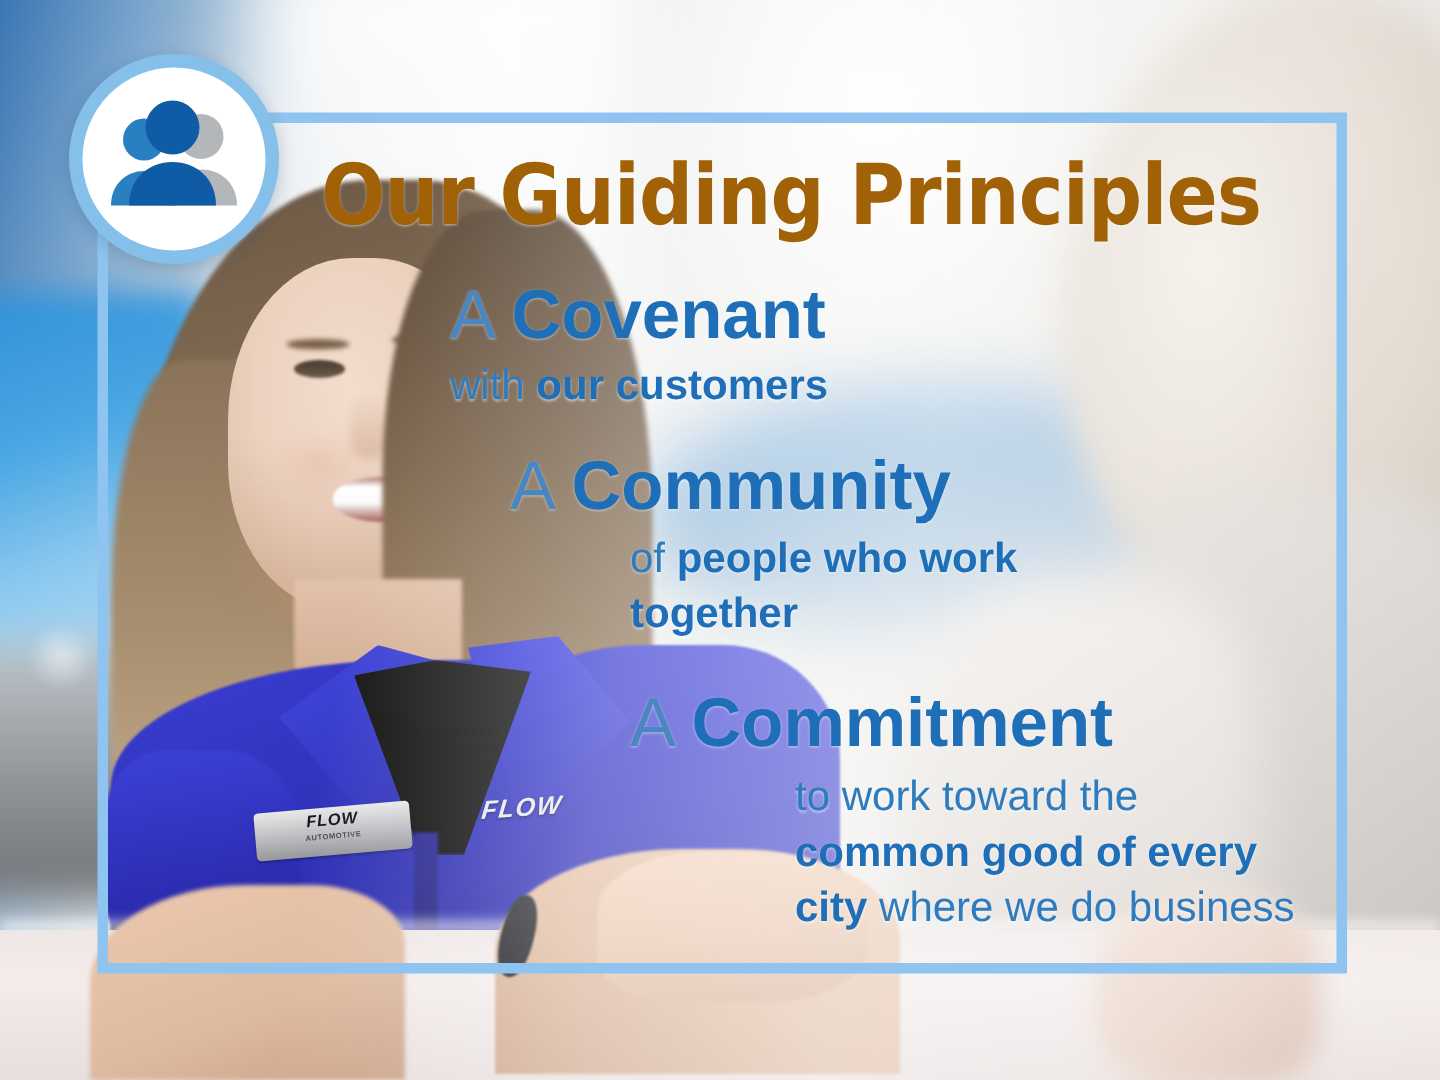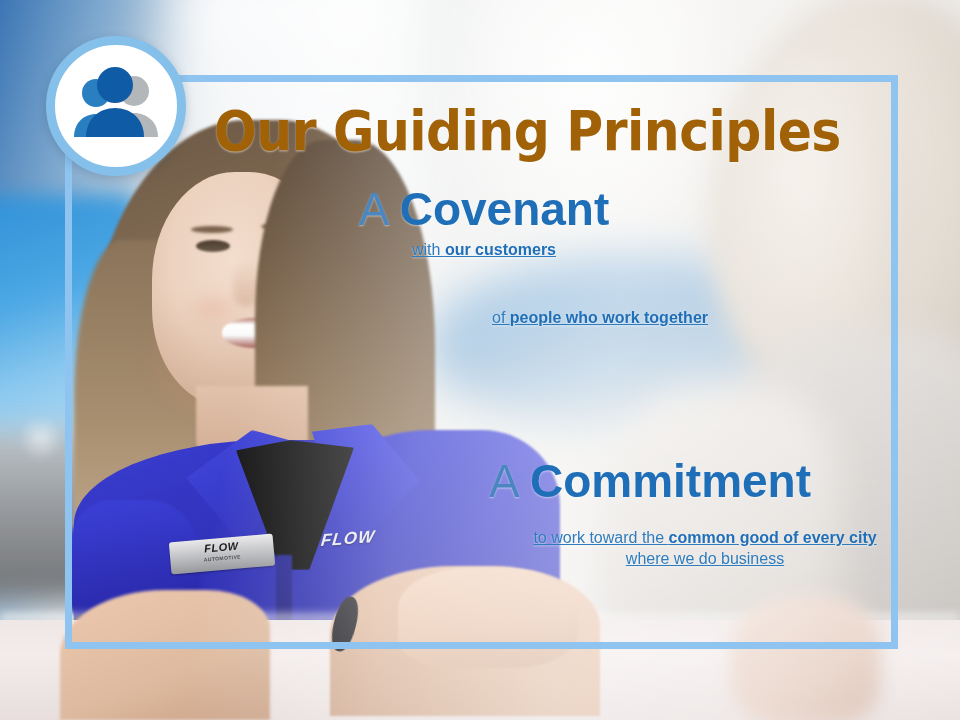--- a/index.html
+++ b/index.html
@@ -296,43 +296,42 @@
   .title{
     position:absolute;left:214px;top:98px;width:660px;
     font-size:56px;font-weight:700;color:#a16207;
     letter-spacing:-.5px;
     font-family:"DejaVu Sans","Liberation Sans",sans-serif;
     font-stretch:condensed;
     white-space:nowrap;
     text-shadow:0 1px 2px rgba(255,255,255,.55);
   }
 
-  .block{position:absolute;text-align:center;}
+  .block{position:absolute;text-align:left;}
   .head{
     font-size:46px;line-height:1.02;color:#2878bd;
     white-space:nowrap;
     text-shadow:0 1px 2px rgba(255,255,255,.5);
   }
   .head .lead{font-weight:400;color:#4a86c0;}
   .head .key{font-weight:700;color:#1f6fb8;}
   .sub{
-    font-size:16px;line-height:1.32;color:#2e7cbe;font-weight:400;
+    font-size:28px;line-height:1.32;color:#2e7cbe;font-weight:400;
     text-shadow:0 1px 2px rgba(255,255,255,.55);
-    text-decoration:underline;
   }
   .sub b{font-weight:700;color:#1f6fb8;}
 
   .block-covenant{left:300px;top:186px;width:368px;}
   .block-covenant .sub{margin-top:6px;}
 
   .block-community{left:340px;top:300px;width:440px;}
   .block-community .sub{margin-top:7px;}
 
   .block-commitment{left:420px;top:458px;width:460px;}
-  .block-commitment .sub{margin-top:22px;}
+  .block-commitment .sub{margin-top:8px;}
 </style>
 </head>
 <body>
 
 <div class="stage">
 
   <div class="photo">
     <div class="bg-base"></div>
     <div class="bg-window-a"></div>
     <div class="bg-window-b"></div>
@@ -404,20 +403,24 @@
 
   <div class="block block-covenant">
     <div class="head">
       <span class="lead">A</span>
       <span class="key">Covenant</span>
     </div>
     <div class="sub"><span>with </span><b>our customers</b></div>
   </div>
 
   <div class="block block-community">
+    <div class="head">
+      <span class="lead">A</span>
+      <span class="key">Community</span>
+    </div>
     <div class="sub" style="max-width: 360px; margin-left: auto;"><span>of </span><b>people who work together</b><br></div>
   </div>
 
   <div class="block block-commitment">
     <div class="head">
       <span class="lead">A</span>
       <span class="key">Commitment</span>
     </div>
     <div class="sub" style="max-width: 350px; margin-left: auto;"><span>to work toward the </span><b>common good of every city</b><span> where we do business</span></div>
   </div>

